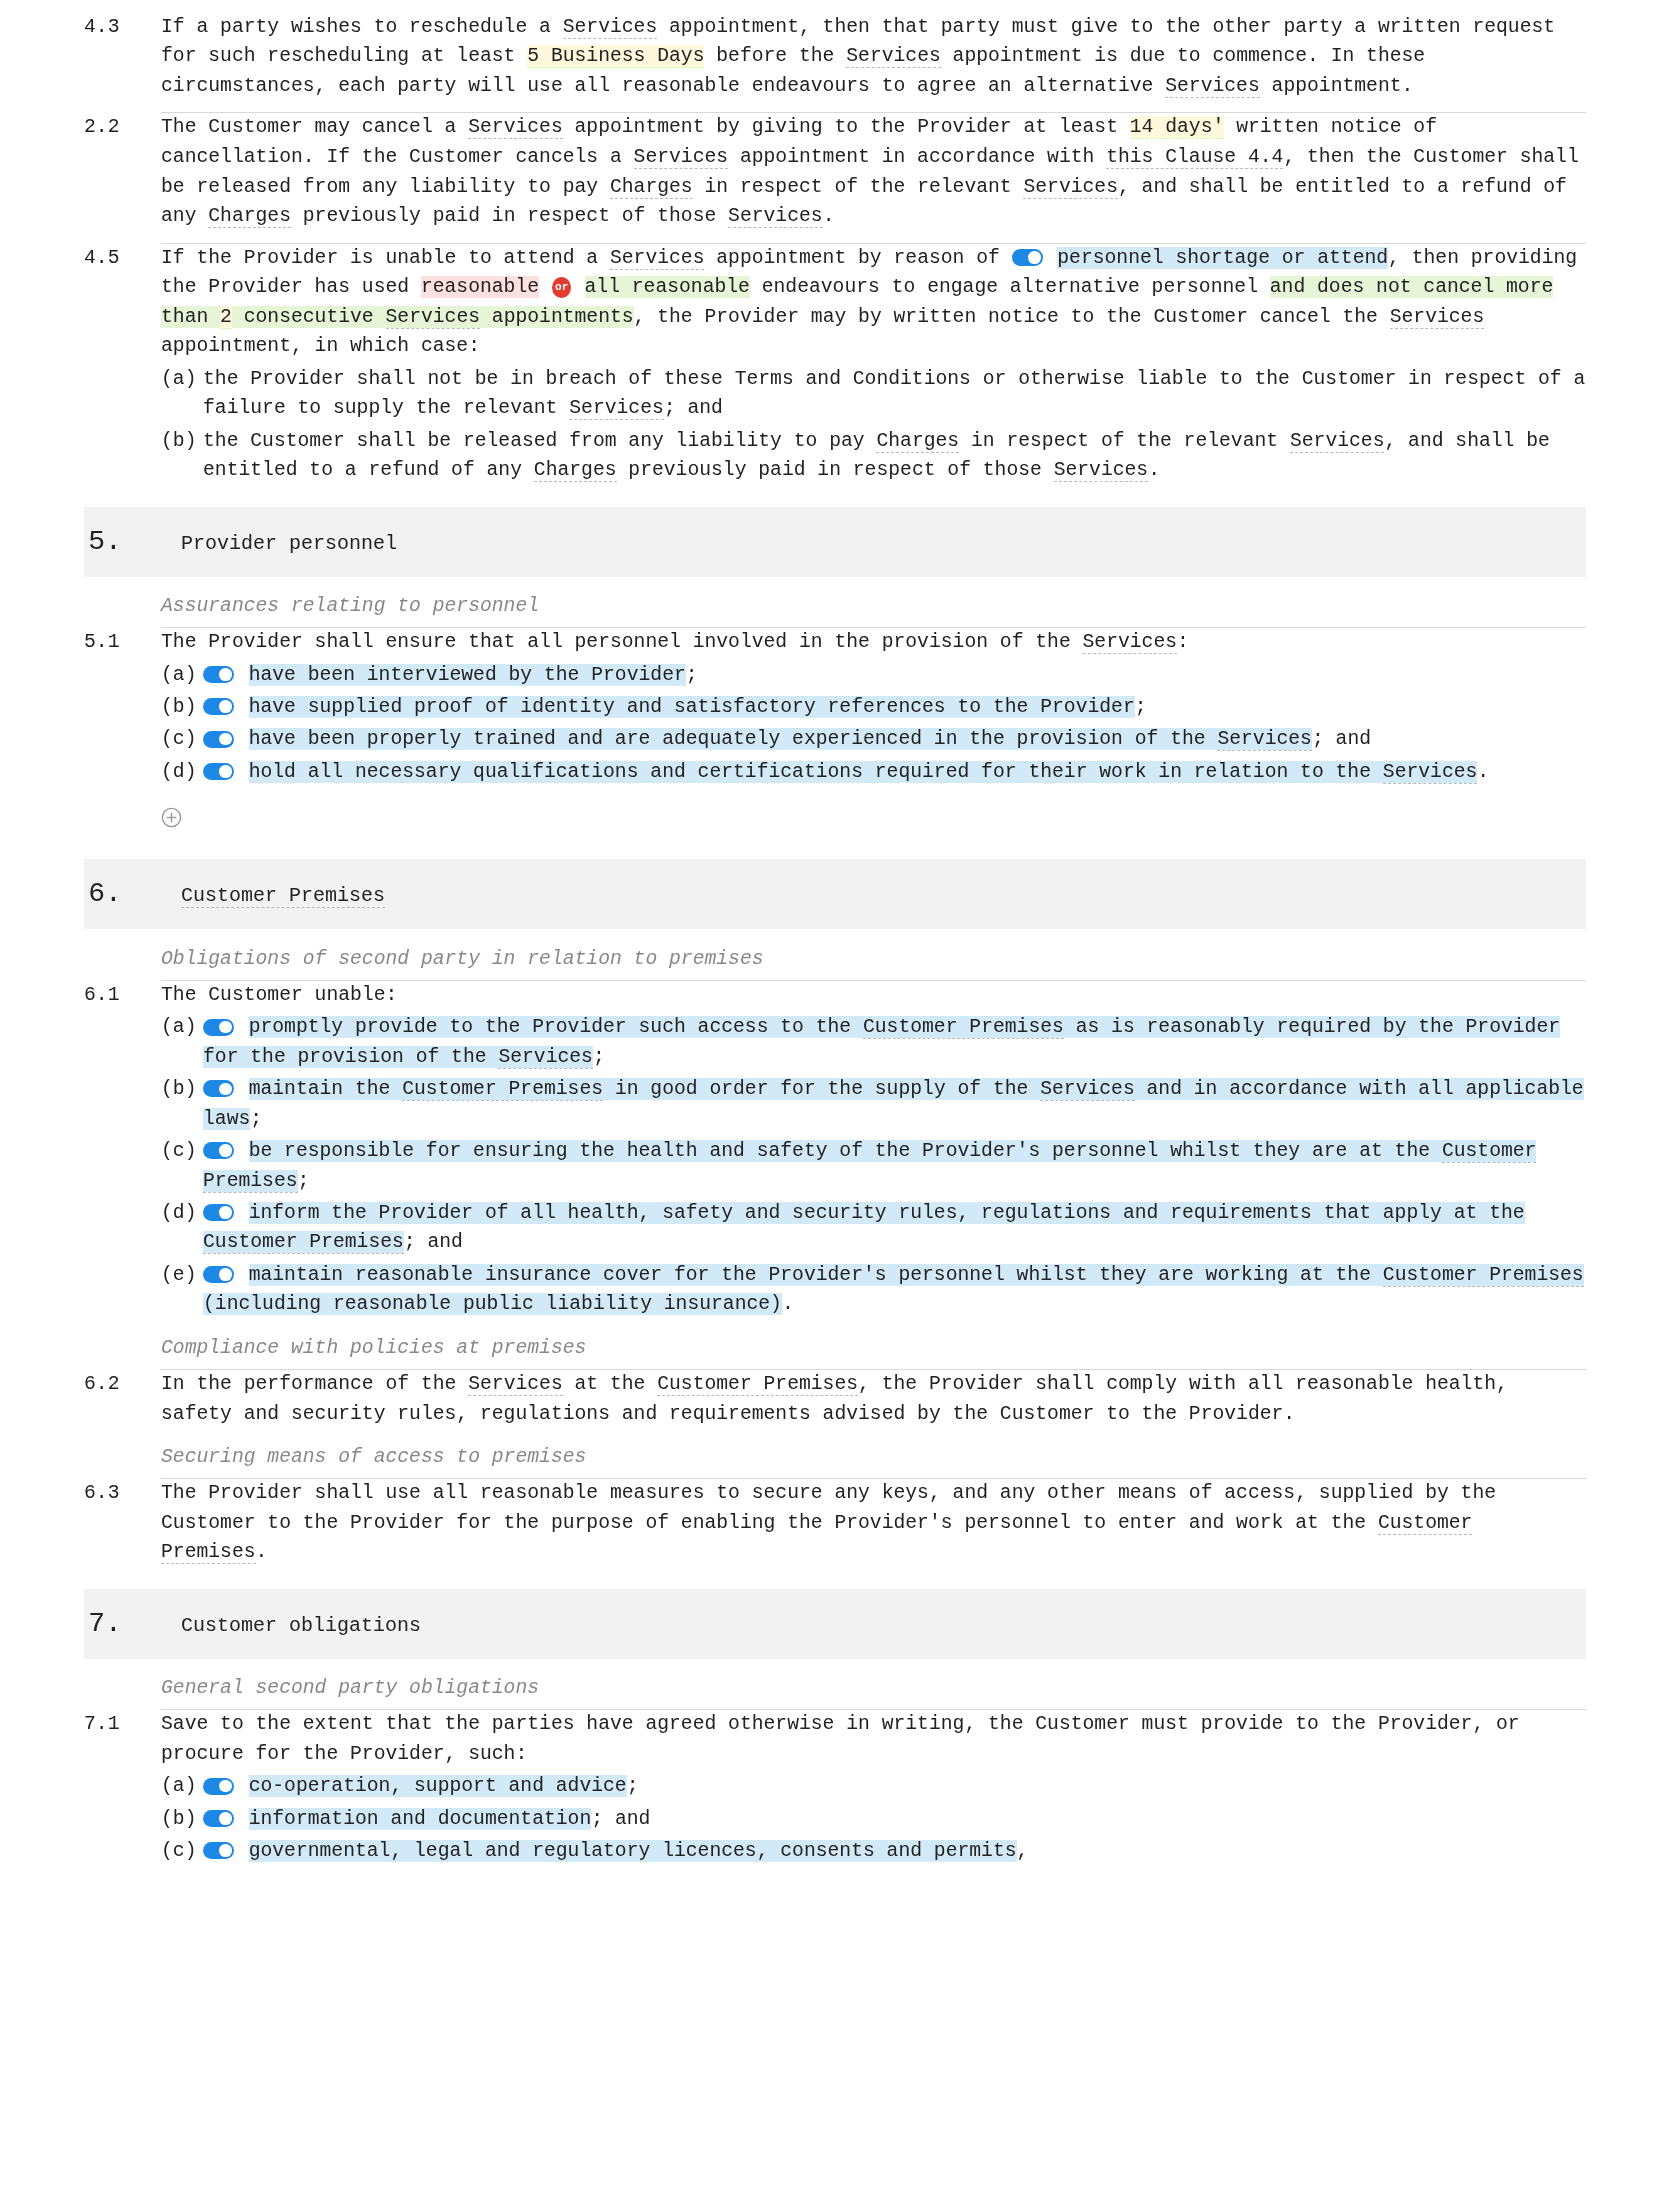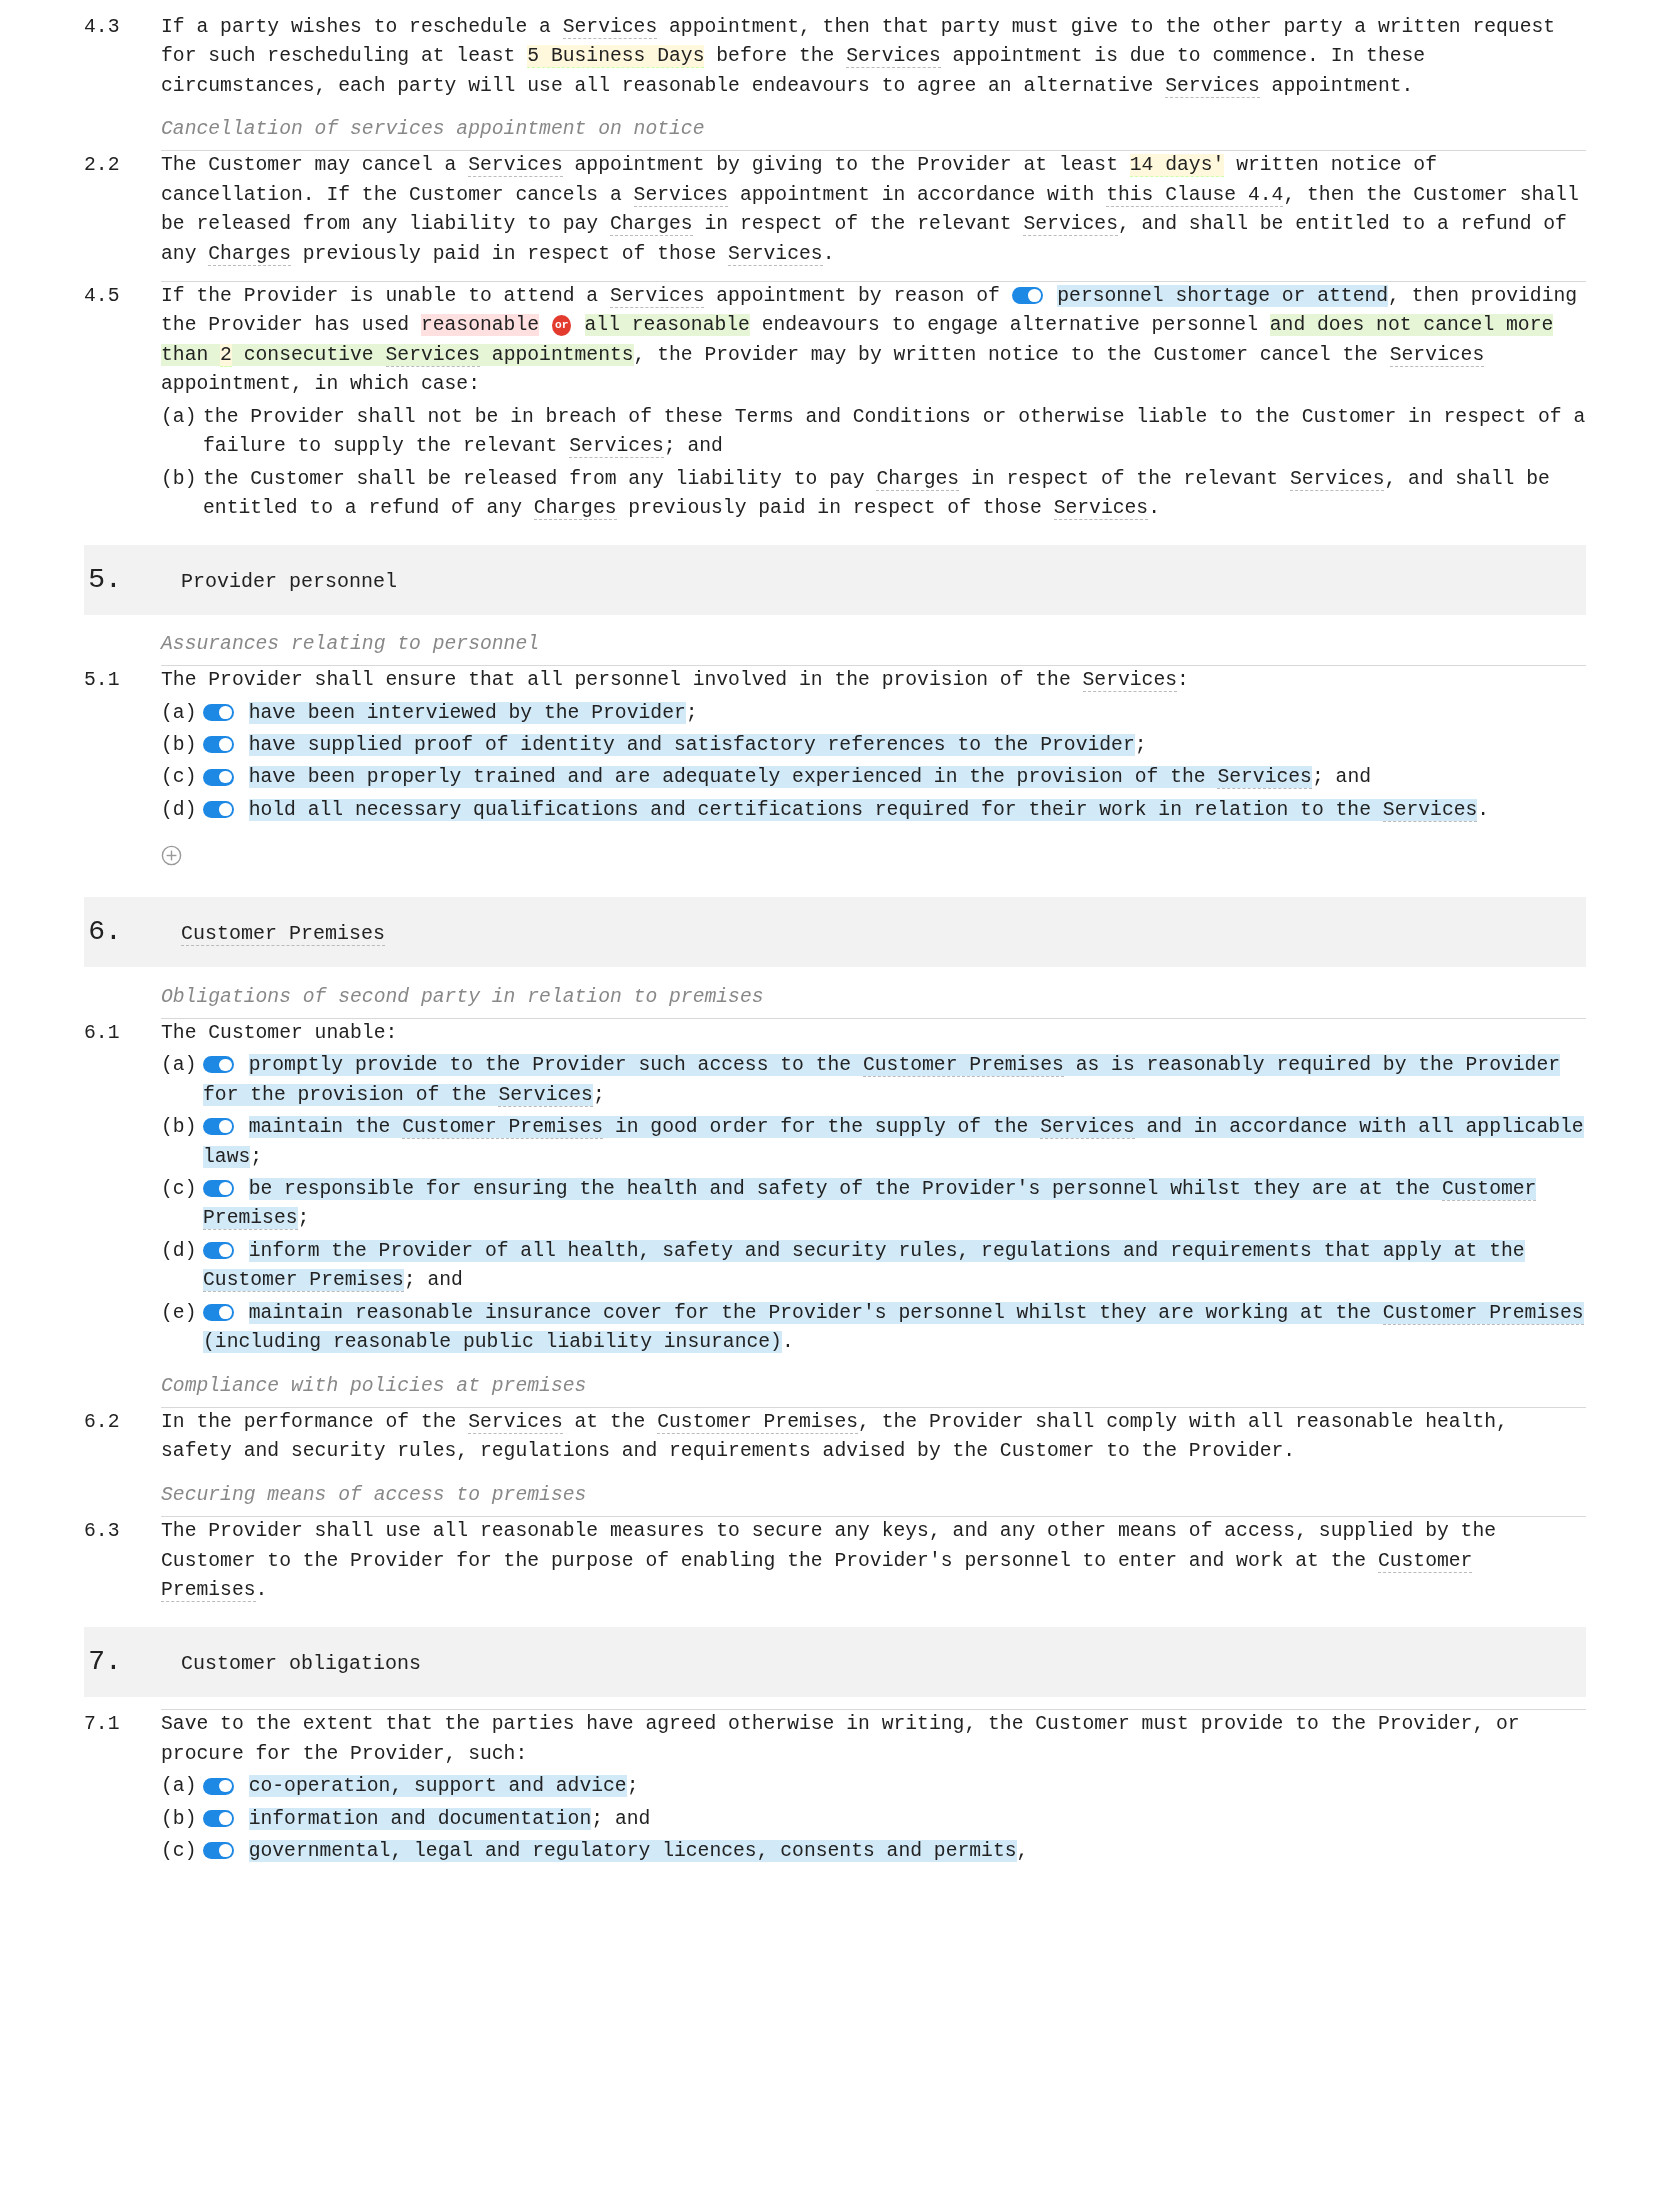--- a/index.html
+++ b/index.html
@@ -137,21 +137,20 @@
 <div class="page">
 
   
   <div class="clause">
     <div class="clause-num">4.3</div>
     <div class="clause-body">
       <span>If a party wishes to reschedule a </span><span class="defined">Services</span><span> appointment, then that party must give to the other party a written request for such rescheduling at least </span><span class="editable">5 Business Days</span><span> before the </span><span class="defined">Services</span><span> appointment is due to commence. In these circumstances, each party will use all reasonable endeavours to agree an alternative </span><span class="defined">Services</span><span> appointment.</span>
     </div>
   </div>
 
-  <div class="annotation">Cancellation of services appointment on notice</div>
   <hr class="section-rule">
 
   
   <div class="clause">
     <div class="clause-num">2.2</div>
     <div class="clause-body">
       <span>The Customer may cancel a </span><span class="defined">Services</span><span> appointment by giving to the Provider at least </span><span class="editable">14 days'</span><span> written notice of cancellation. If the Customer cancels a </span><span class="defined">Services</span><span> appointment in accordance with </span><span class="defined">this Clause 4.4</span><span>, then the Customer shall be released from any liability to pay </span><span class="defined">Charges</span><span> in respect of the relevant </span><span class="defined">Services</span><span>, and shall be entitled to a refund of any </span><span class="defined">Charges</span><span> previously paid in respect of those </span><span class="defined">Services</span><span>.</span>
     </div>
   </div>
 
@@ -310,20 +309,21 @@
       <span>The Provider shall use all reasonable measures to secure any keys, and any other means of access, supplied by the Customer to the Provider for the purpose of enabling the Provider's personnel to enter and work at the </span><span class="defined">Customer Premises</span><span>.</span>
     </div>
   </div>
 
   
   <div class="section-header">
     <div class="section-num">7.</div>
     <div class="section-title">Customer obligations</div>
   </div>
 
+  <div class="annotation">General second party obligations</div>
   <hr class="section-rule">
 
   <div class="clause">
     <div class="clause-num">7.1</div>
     <div class="clause-body">
       <span>Save to the extent that the parties have agreed otherwise in writing, the Customer must provide to the Provider, or procure for the Provider, such:</span>
       <div class="sub-list">
         <div class="sub-item">
           <div class="sub-letter">(a)</div>
           <div class="sub-body">

